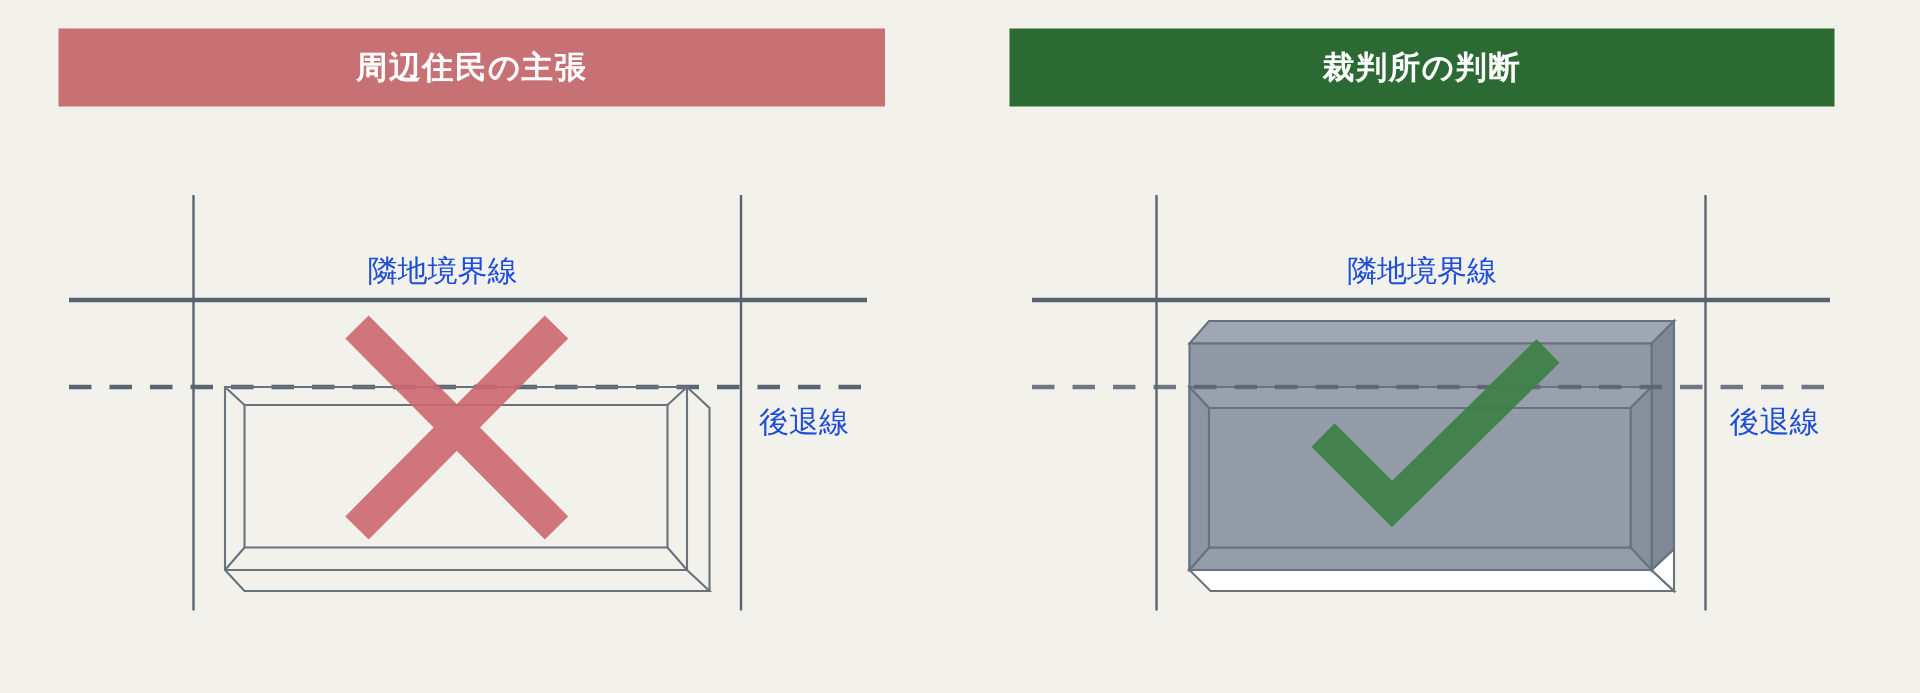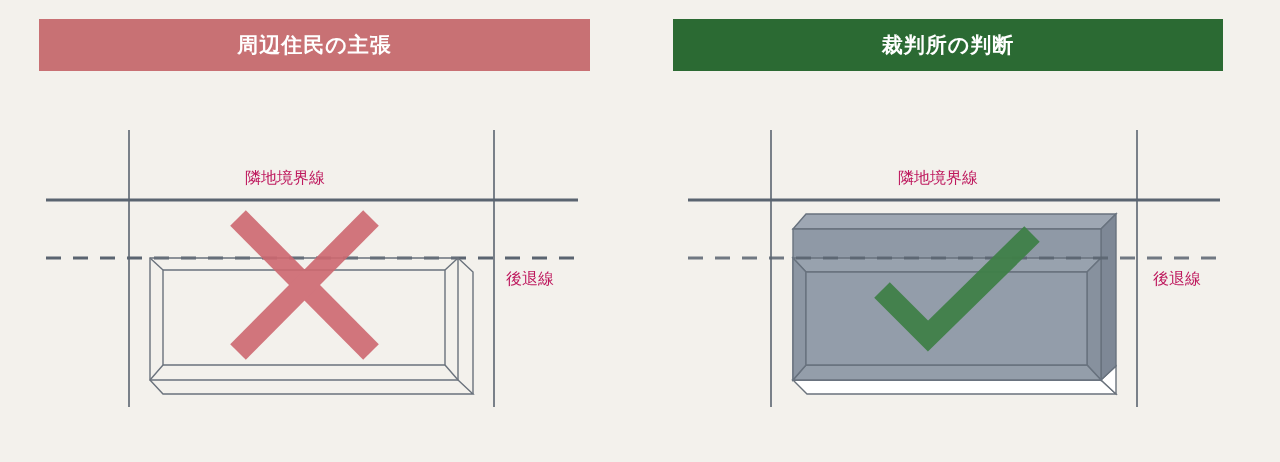--- a/index.html
+++ b/index.html
@@ -32,22 +32,22 @@
     .banner.right { left: 673px; width: 550px; }
     svg.diagram {
       position: absolute;
       left: 0;
       top: 0;
       width: 1280px;
       height: 462px;
     }
     .lbl {
       position: absolute;
-      font-size: 16px;
-      color: #be185d;
+      font-size: 20px;
+      color: #1d4ed8;
       white-space: nowrap;
       line-height: 1;
     }
   </style>
 </head>
 <body>
 
 <div class="stage">
 
   <div class="banner right" style="background:#2B6A33;">裁判所の判断</div>

